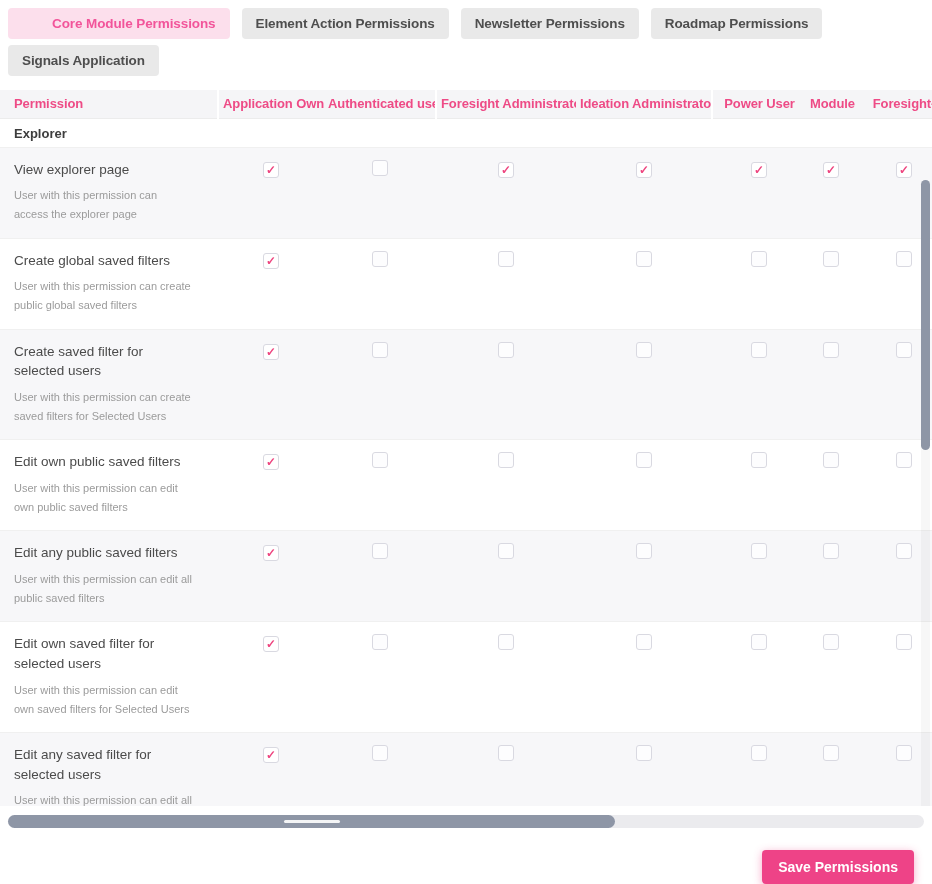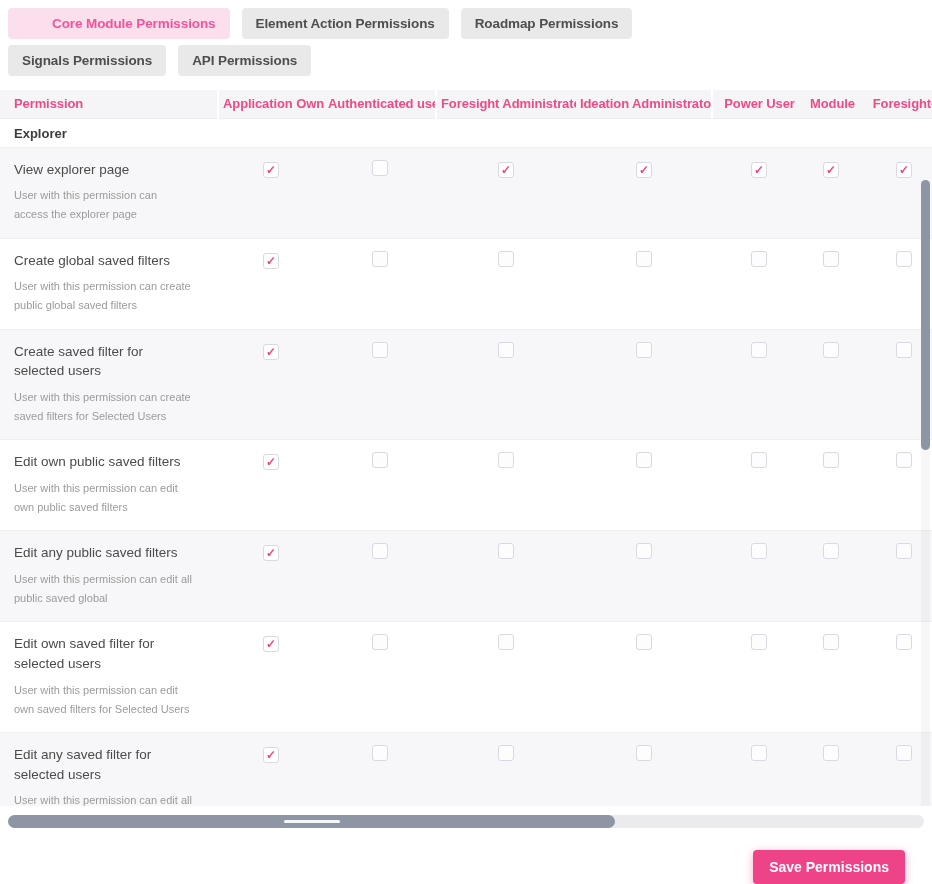--- a/index.html
+++ b/index.html
@@ -71,44 +71,44 @@
   .h-scrollbar {
     position: relative; margin: 9px 8px 0 8px; width: 916px; height: 13px;
     background: #ebebee; border-radius: 7px;
   }
   .h-thumb { position: absolute; left: 0; top: 0; height: 13px; width: 607px;
     background: #8e96a6; border-radius: 7px; }
   .h-thumb-grip { position: absolute; left: 50%; top: 5px; transform: translateX(-50%);
     width: 56px; height: 3px; background: #ffffff; border-radius: 2px; opacity: .9; }
 
   
-  .footer { margin-top: 22px; padding-right: 27px; text-align: right; }
+  .footer { margin-top: 22px; padding-right: 18px; text-align: right; }
   .save-btn {
     border: none; cursor: pointer;
     background: #ee4387; color: #ffffff;
     font-family: "Liberation Sans", sans-serif;
     font-size: 14px; font-weight: 700;
     padding: 9px 16px; border-radius: 4px;
     box-shadow: 0 2px 8px rgba(238,67,135,0.45);
   }
 </style>
 </head>
 <body>
 
 <div class="app">
 
   <div class="tabbar">
       <div class="tab-row">
         <button class="tab active">Core Module Permissions</button>
         <button class="tab">Element Action Permissions</button>
+        <button class="tab">Newsletter Permissions</button>
         <button class="tab">Roadmap Permissions</button>
       </div>
       <div class="tab-row">
-        <button class="tab">Signals Permissions</button>
-        <button class="tab">API Permissions</button>
+        <button class="tab">Signals Application</button>
       </div>
     </div>
 
   <div class="table-viewport">
     <table>
       <colgroup>
         <col style="width:218px">
           <col style="width:106px">
           <col style="width:112px">
         <col style="width:140px">
@@ -181,21 +181,21 @@
             <td class="check-cell"><span class="cb" aria-checked="false"></span></td>
             <td class="check-cell"><span class="cb" aria-checked="false"></span></td>
             <td class="check-cell"><span class="cb" aria-checked="false"></span></td>
             <td class="check-cell"><span class="cb" aria-checked="false"></span></td>
             <td class="check-cell"><span class="cb" aria-checked="false"></span></td>
             <td class="check-cell"><span class="cb" aria-checked="false"></span></td>
           </tr>
           <tr class="perm-row shade">
             <td class="perm-cell">
               <div class="perm-title">Edit any public saved filters</div>
-              <div class="perm-desc">User with this permission can edit all public saved global</div>
+              <div class="perm-desc">User with this permission can edit all public saved filters</div>
             </td>
             <td class="check-cell"><span class="cb checked" aria-checked="true">✓</span></td>
             <td class="check-cell"><span class="cb" aria-checked="false"></span></td>
             <td class="check-cell"><span class="cb" aria-checked="false"></span></td>
             <td class="check-cell"><span class="cb" aria-checked="false"></span></td>
             <td class="check-cell"><span class="cb" aria-checked="false"></span></td>
             <td class="check-cell"><span class="cb" aria-checked="false"></span></td>
             <td class="check-cell"><span class="cb" aria-checked="false"></span></td>
           </tr>
           <tr class="perm-row">

